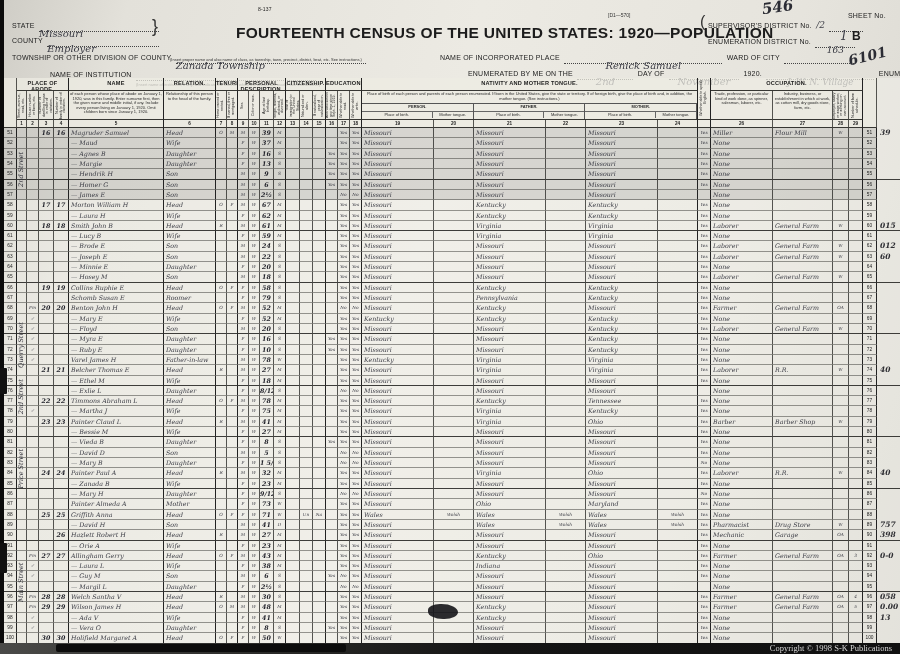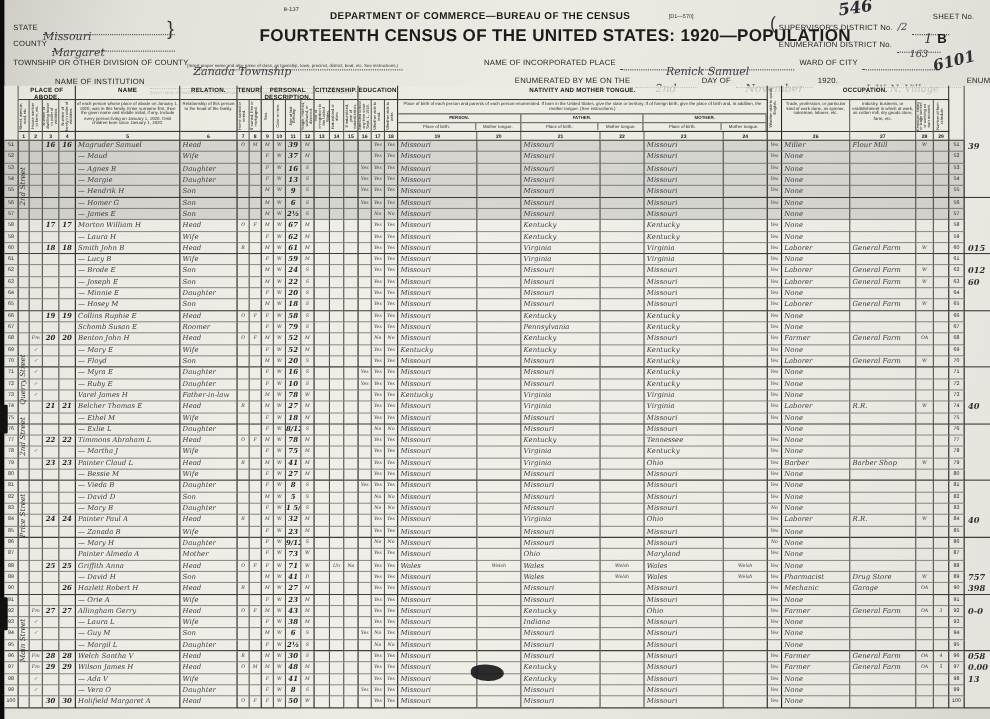--- a/index.html
+++ b/index.html
@@ -52,31 +52,30 @@
     text-align:center;pointer-events:none;}
   .scrawl{font-family:"DejaVu Serif",serif;font-style:italic;font-weight:bold;color:#2b2c34;}
 </style>
 </head>
 <body>
 
 <div id="scan">
   <div class="edgeL"></div>
 
   <div class="p lab" style="left:258px;top:6px;font-size:5px;">8-137</div>
-  <div class="p title1" style="left:300px;top:9px;">DEPARTMENT OF COMMERCE—BUREAU OF THE CENSUS</div>
   <div class="p title2" style="left:236px;top:24px;">FOURTEENTH CENSUS OF THE UNITED STATES: 1920—POPULATION</div>
   <div class="p micro" style="left:608px;top:12px;font-size:5px;">[D1—570]</div>
 
   <div class="p" style="left:12px;top:14px;">
     <span class="lab">STATE</span>
     <span class="dots" style="width:120px;"><span class="hw" style="font-size:10px;">Missouri</span></span>
   </div>
   <div class="p" style="left:12px;top:29px;">
     <span class="lab">COUNTY</span>
-    <span class="dots" style="width:112px;"><span class="hw" style="font-size:10px;">Margaret</span></span>
+    <span class="dots" style="width:112px;"><span class="hw" style="font-size:10px;">Employer</span></span>
   </div>
   <div class="p" style="left:152px;top:16px;font-size:18px;color:#333;">}</div>
   <div class="p" style="left:12px;top:46px;">
     <span class="lab">TOWNSHIP OR OTHER DIVISION OF COUNTY</span>
     <span class="dots" style="width:190px;"><span class="hw" style="font-size:10px;">Zanada Township</span></span>
   </div>
   <div class="p micro" style="left:170px;top:57px;max-width:230px;white-space:normal;">(Insert proper name and also name of class, as township, town, precinct, district, beat, etc.  See instructions.)</div>
   <div class="p" style="left:50px;top:63px;">
     <span class="lab">NAME OF INSTITUTION</span>
     <span class="dots" style="width:180px;"><span class="micro">(Insert name of institution, if any, and indicate the lines on which the entries are made.  See instructions.)</span></span>
@@ -1851,13 +1850,17 @@
       <div class="street" style="left: 17px; width: 20px; top: 313.76px; height: 61.92px;">Querry Street</div>
       <div class="street" style="left: 17px; width: 20px; top: 375.68px; height: 41.28px;">2nd Street</div>
       <div class="street" style="left: 17px; width: 20px; top: 427.28px; height: 82.56px;">Price Street</div>
       <div class="street" style="left: 17px; width: 20px; top: 551.12px; height: 61.92px;">Main Street</div>
     </div>
 
   <div class="marginMark" style="top:368px;height:26px;"></div>
   <div class="marginMark" style="top:543px;height:30px;"></div>
   <div class="inkblot" style="left:428px;top:604px;width:30px;height:15px;"></div>
 
+  <div class="edgeB">
+    <div class="blob1"></div>
+    <div class="copyright">Copyright © 1998 S-K Publications</div>
+  </div>
 </div>
 
 </body></html>

